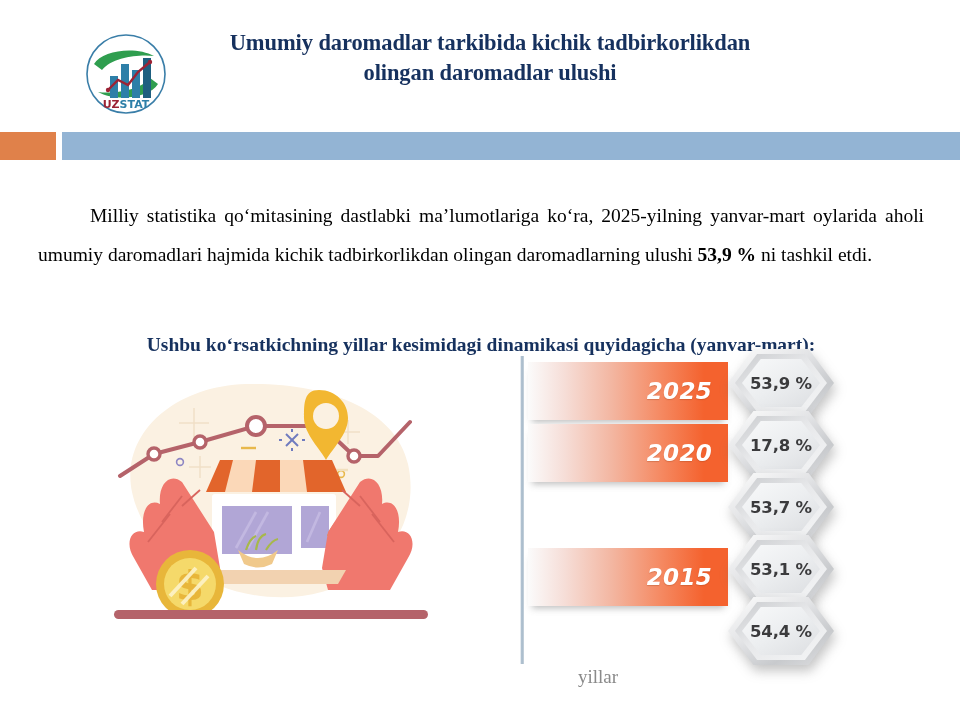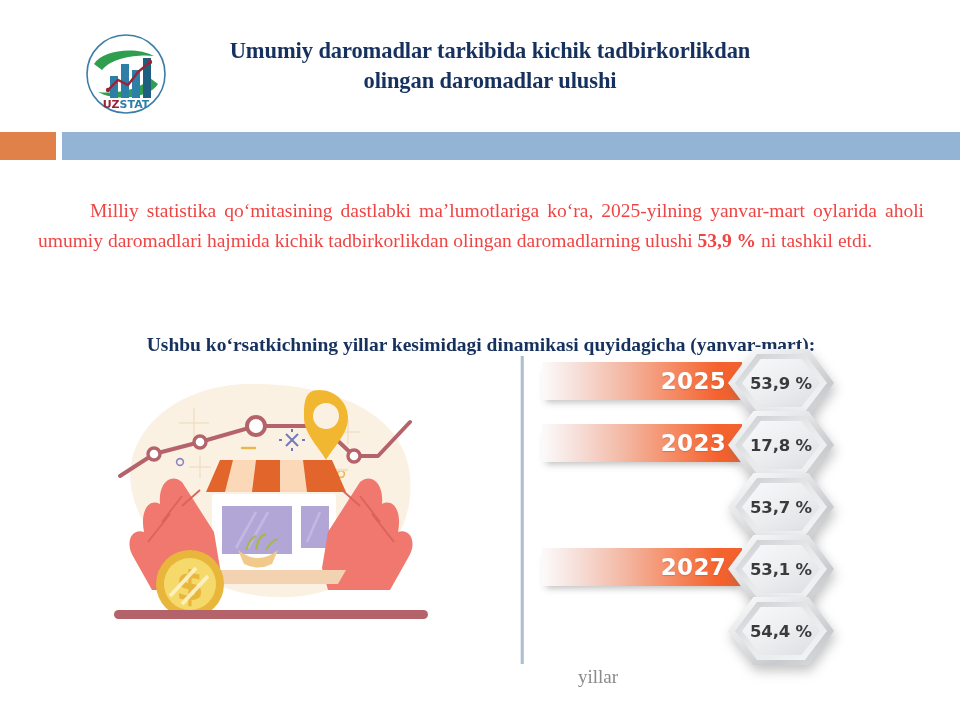--- a/index.html
+++ b/index.html
@@ -12,44 +12,44 @@
   }
 
   
   .header{
     position:absolute;left:0;top:0;width:960px;height:122px;
   }
   .logo{
     position:absolute;left:84px;top:32px;width:84px;height:84px;
   }
   .page-title{
-    position:absolute;left:200px;top:36px;width:580px;
+    position:absolute;left:200px;top:28px;width:580px;
     text-align:center;
     color:#16315e;
     font-weight:bold;
     font-size:22.5px;
     line-height:30px;
     letter-spacing:-0.1px;
   }
 
   
   .divider{position:absolute;left:0;top:132px;width:960px;height:28px;}
   .divider-orange{
     position:absolute;left:0;top:0;width:56px;height:28px;background:#e0814a;
   }
   .divider-blue{
     position:absolute;left:62px;top:0;width:898px;height:28px;background:#93b4d4;
   }
 
   
   .body-paragraph{
     position:absolute;left:38px;top:176px;width:886px;
-    color:#ef4444;
+    color:#000000;
     font-size:19.5px;
-    line-height:30px;
+    line-height:39px;
     text-align:justify;
     text-indent:52px;
     text-align-last:left;
   }
   .body-paragraph b{font-weight:bold;}
 
   .subtitle{
     position:absolute;left:38px;top:296px;width:886px;
     text-align:center;
     color:#16315e;
@@ -64,24 +64,25 @@
     position:absolute;left:500px;top:348px;width:340px;height:340px;
   }
   .axis-spine{
     position:absolute;left:20px;top:8px;width:4px;height:308px;
     background:linear-gradient(to right,#ffffff 0%,#9fb4c6 45%,#c9d4dd 100%);
   }
   .bar-row{
     position:absolute;left:24px;height:42px;width:296px;
   }
   .bar{
-    position:absolute;left:18px;top:0;height:38px;width:200px;
+    position:absolute;left:4px;top:0;height:58px;width:200px;
     background:linear-gradient(to right,
        #fbfbfb 0%, #f6ded8 18%, #f3b6a1 42%, #f58a63 66%, #f4622e 88%, #f4622e 100%);
     box-shadow:0 6px 7px -4px rgba(90,90,90,0.42);
+    font-style:italic;
   }
   .bar-label{
     position:absolute;right:16px;top:50%;transform:translateY(-50%);
     color:#ffffff;
     font-family:"DejaVu Sans", sans-serif;
     font-weight:bold;
     font-size:23px;
     letter-spacing:0.3px;
     text-shadow:0 1px 1px rgba(150,60,20,0.30);
   }
@@ -261,42 +262,42 @@
     <div class="hex-wrap">
       <div class="hex"></div>
       <div class="hex-mid"></div>
       <div class="hex-inner"></div>
       <div class="hex-text">53,9 %</div>
     </div>
   </div>
 
   <div class="bar-row" style="top:76px">
     <div class="bar">
-      <span class="bar-label">2023</span>
+      <span class="bar-label">2020</span>
     </div>
     <div class="hex-wrap">
       <div class="hex"></div>
       <div class="hex-mid"></div>
       <div class="hex-inner"></div>
       <div class="hex-text">17,8 %</div>
     </div>
   </div>
 
   <div class="bar-row" style="top:138px">
     <div class="hex-wrap">
       <div class="hex"></div>
       <div class="hex-mid"></div>
       <div class="hex-inner"></div>
       <div class="hex-text">53,7 %</div>
     </div>
   </div>
 
   <div class="bar-row" style="top:200px">
     <div class="bar">
-      <span class="bar-label">2027</span>
+      <span class="bar-label">2015</span>
     </div>
     <div class="hex-wrap">
       <div class="hex"></div>
       <div class="hex-mid"></div>
       <div class="hex-inner"></div>
       <div class="hex-text">53,1 %</div>
     </div>
   </div>
 
   <div class="bar-row" style="top:262px">

